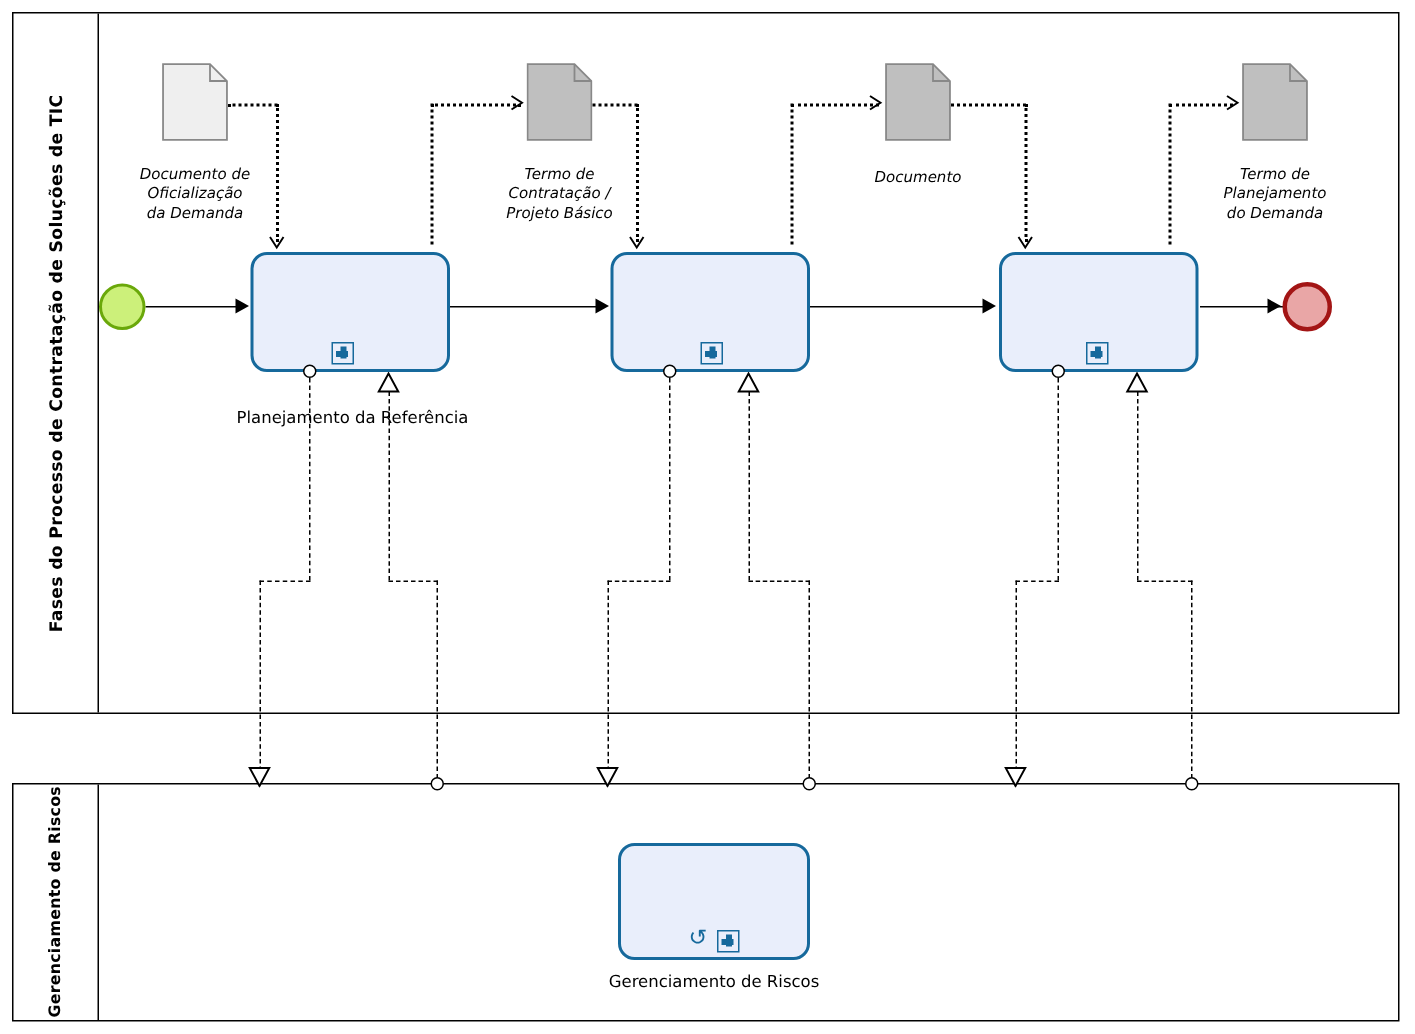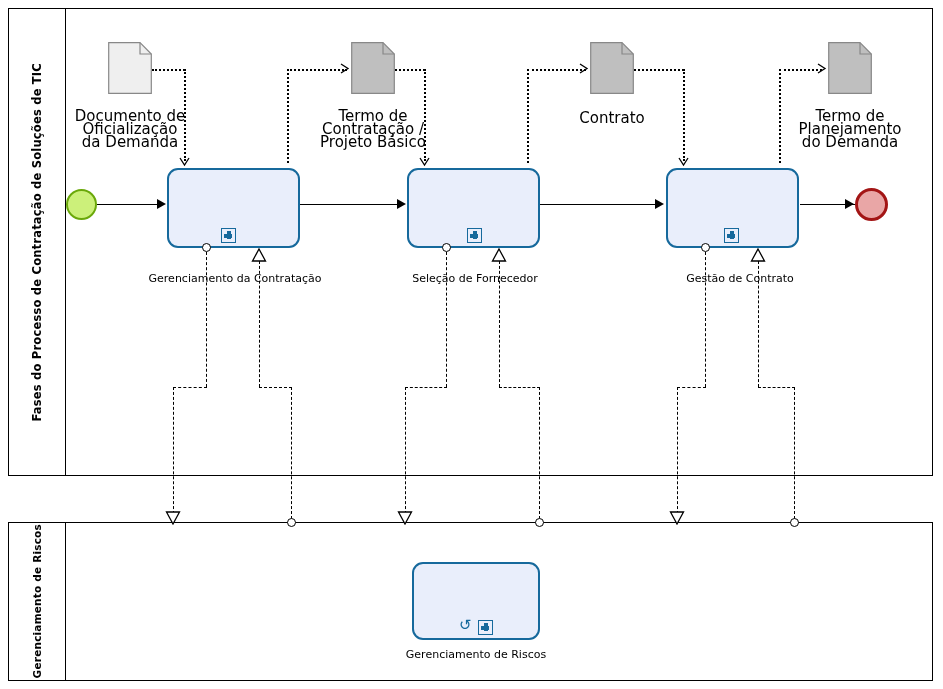--- a/index.html
+++ b/index.html
@@ -36,22 +36,22 @@
                border:1.6px solid #16699c;background:#e9eefb;}
   .marker-plus:before,.marker-plus:after{content:"";position:absolute;background:#16699c;}
   .marker-plus:before{left:2px;top:5.4px;width:8px;height:3.4px;}
   .marker-plus:after{top:2px;left:5.4px;height:8px;width:3.4px;}
   .marker-loop{position:absolute;font-size:15px;line-height:14px;color:#16699c;
                font-family:"DejaVu Sans",sans-serif;}
 
   
   .doc{position:absolute;width:44px;height:52px;}
   .doc svg{display:block;}
-  .doc-label{position:absolute;width:140px;text-align:center;font-size:15px;
-             color:#000;line-height:13px;}
+  .doc-label{position:absolute;width:140px;text-align:center;font-size:10px;
+             color:#000;line-height:13px;font-style:italic;}
 
   
   .seqline{position:absolute;background:#000;height:1.4px;}
   .arrowR{position:absolute;width:0;height:0;
           border-top:5px solid transparent;border-bottom:5px solid transparent;
           border-left:9px solid #000;}
 
   
   .dotv{position:absolute;width:0;border-left:2px dotted #000;}
   .doth{position:absolute;height:0;border-top:2px dotted #000;}
@@ -106,21 +106,21 @@
     <div>Projeto Básico</div>
   </div>
 
   <div class="doc" style="left:590px;top:42px;">
     <svg width="44" height="52" viewBox="0 0 44 52">
       <path d="M0.7,0.7 H32 L43.3,12 V51.3 H0.7 Z" fill="#bfbfbf" stroke="#888" stroke-width="1.2"></path>
       <path d="M32,0.7 L32,12 L43.3,12" fill="none" stroke="#888" stroke-width="1.2"></path>
     </svg>
   </div>
   <div class="doc-label" style="left:542px;top:112px;">
-    <div>Contrato</div>
+    <div>Documento</div>
   </div>
 
   <div class="doc" style="left:828px;top:42px;">
     <svg width="44" height="52" viewBox="0 0 44 52">
       <path d="M0.7,0.7 H32 L43.3,12 V51.3 H0.7 Z" fill="#bfbfbf" stroke="#888" stroke-width="1.2"></path>
       <path d="M32,0.7 L32,12 L43.3,12" fill="none" stroke="#888" stroke-width="1.2"></path>
     </svg>
   </div>
   <div class="doc-label" style="left:780px;top:110px;">
     <div>Termo de</div>
@@ -175,31 +175,29 @@
 
   <div class="seqline" style="left:800px;top:204px;width:56px;"></div>
   <div class="arrowR" style="left:845px;top:199px;"></div>
 
   <div class="event" id="start-event"></div>
   <div class="event" id="end-event"></div>
 
   <div class="task" style="left:167px;top:168px;width:133px;height:80px;">
     <div class="marker-plus" style="left:52px;top:58px;"></div>
   </div>
-  <div class="task-label" style="left:100px;top:272px;width:270px;">Gerenciamento da Contratação</div>
+  <div class="task-label" style="left:100px;top:272px;width:270px;">Planejamento da Referência</div>
 
   <div class="task" style="left:407px;top:168px;width:133px;height:80px;">
     <div class="marker-plus" style="left:58px;top:58px;"></div>
   </div>
-  <div class="task-label" style="left:340px;top:272px;width:270px;">Seleção de Fornecedor</div>
 
   <div class="task" style="left:666px;top:168px;width:133px;height:80px;">
     <div class="marker-plus" style="left:56px;top:58px;"></div>
   </div>
-  <div class="task-label" style="left:605px;top:272px;width:270px;">Gestão de Contrato</div>
 
   <div class="task" style="left:412px;top:562px;width:128px;height:78px;">
     <div class="marker-loop" style="left:45px;top:54px;">↺</div>
     <div class="marker-plus" style="left:64px;top:56px;"></div>
   </div>
   <div class="task-label" style="left:356px;top:648px;width:240px;">Gerenciamento de Riscos</div>
 
   <div class="circ" style="left:202px;top:243px;"></div>
   <div class="dshv" style="left:206px;top:252px;height:135px;"></div>
   <div class="dshh" style="left:173px;top:387px;width:34px;"></div>

